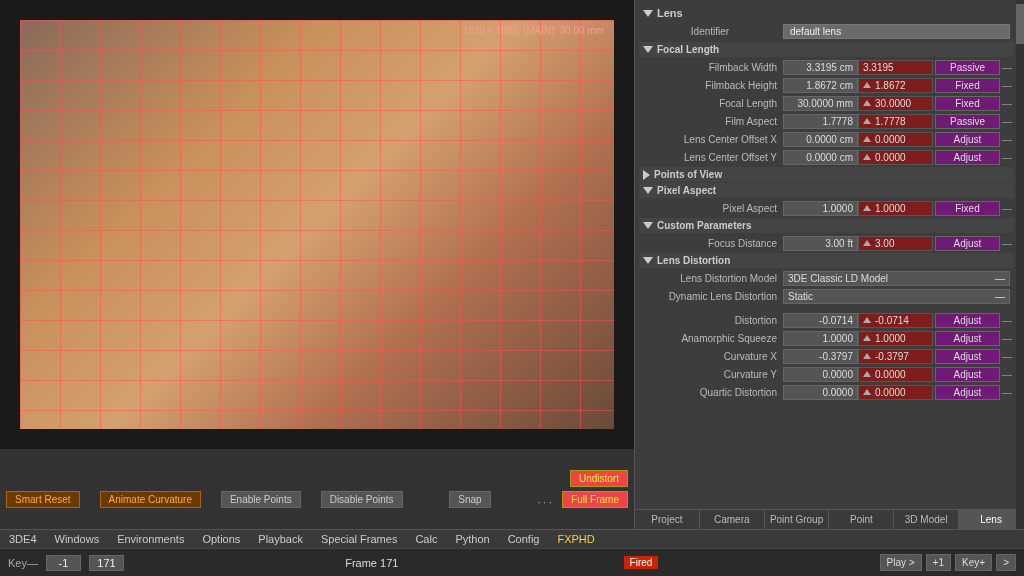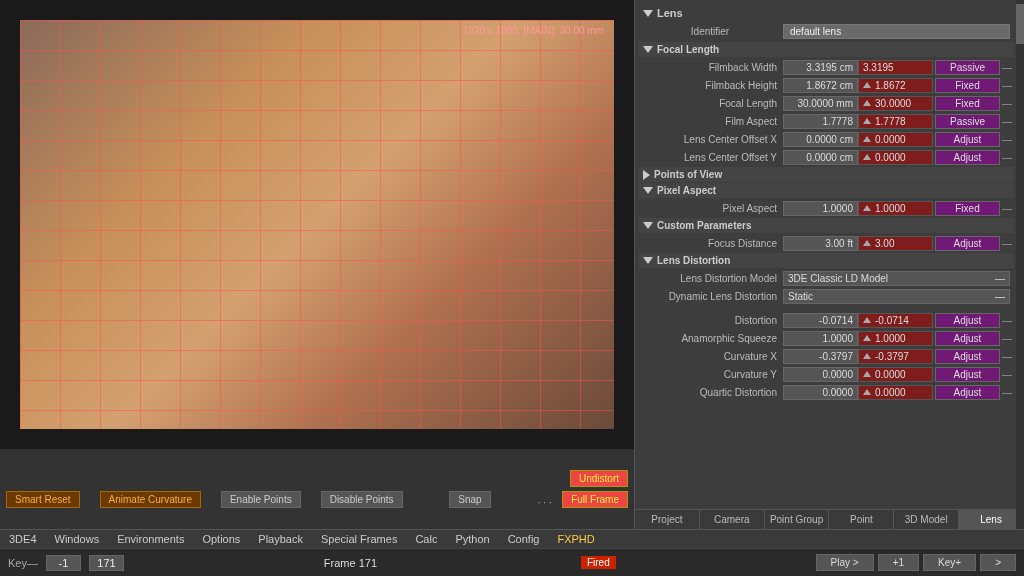--- a/index.html
+++ b/index.html
@@ -78,21 +78,21 @@
 
     #menu-bar { background: #3a3a3a; border-top: 1px solid #555; padding: 2px 6px; display: flex; align-items: center; gap: 12px; font-size: 11px; }
     .menu-item { color: #ccc; cursor: pointer; padding: 1px 3px; }
     .menu-item-gold { color: #ffcc44; cursor: pointer; padding: 1px 3px; }
 
     #status-bar { background: #2a2a2a; border-top: 1px solid #444; padding: 2px 8px; display: flex; align-items: center; gap: 8px; font-size: 11px; height: 28px; }
     .status-label { color: #aaa; }
     .status-value { background: #555; border: 1px solid #666; padding: 1px 6px; color: #eee; min-width: 35px; text-align: center; }
     .frame-label { color: #ddd; margin-left: auto; margin-right: auto; }
     .play-controls { display: flex; align-items: center; gap: 4px; margin-left: auto; }
-    .play-btn { background: #555; border: 1px solid #666; color: #ddd; padding: 2px 14px; cursor: pointer; font-size: 10px; }
+    .play-btn { background: #555; border: 1px solid #666; color: #ddd; padding: 2px 6px; cursor: pointer; font-size: 10px; }
 
     .fired-badge { background: #cc2200; color: #fff; padding: 1px 6px; font-size: 10px; border-radius: 0; margin-left: 4px; }
 
     .ellipsis-btn { color: #aaa; cursor: pointer; letter-spacing: 2px; }
   </style>
 </head>
 <body>
 
 <div id="app">
 

